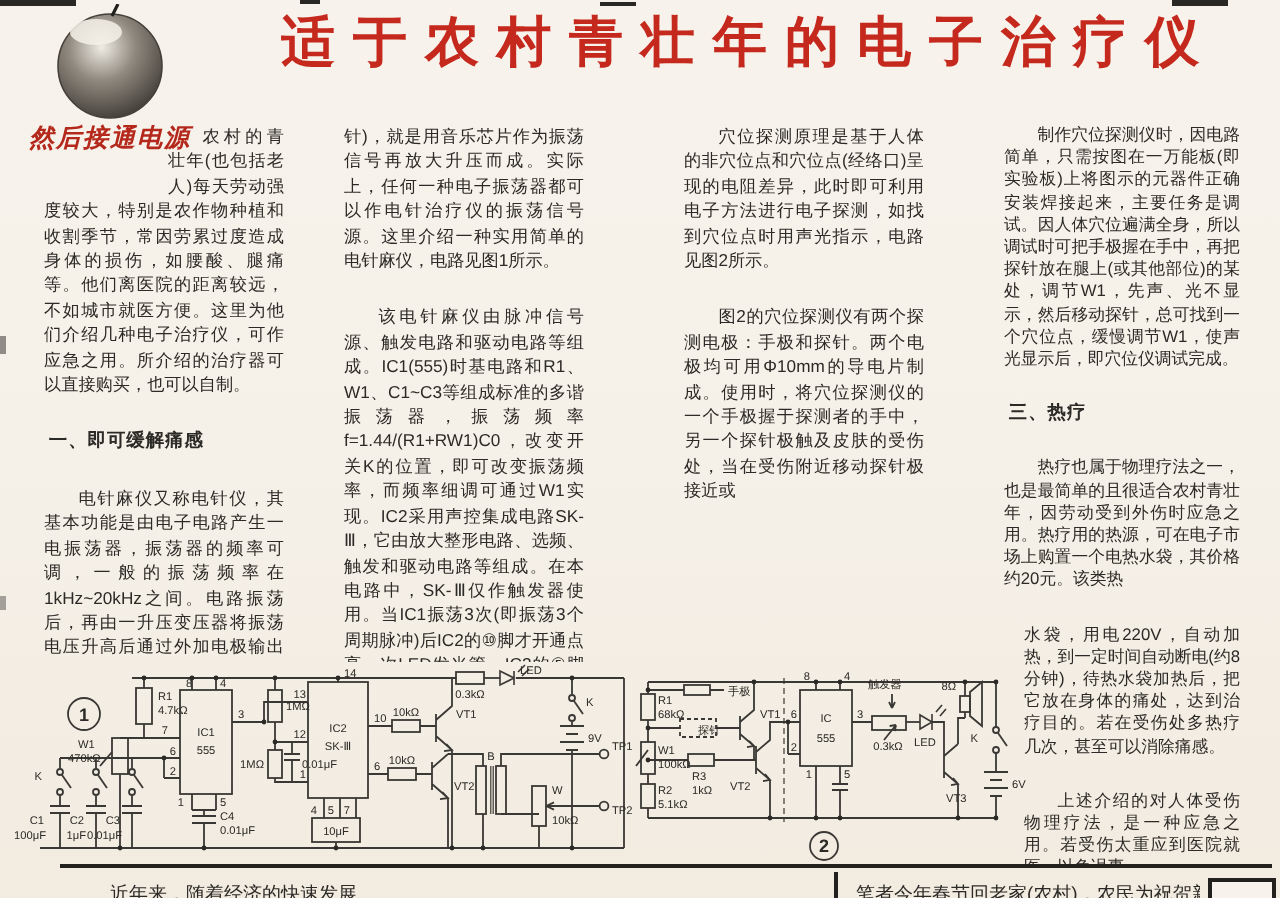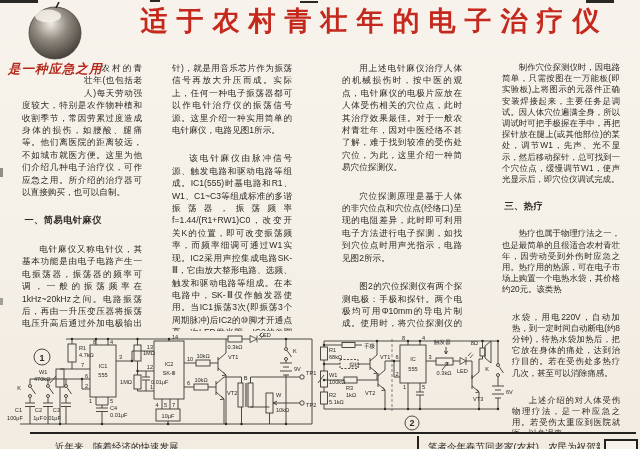--- a/index.html
+++ b/index.html
@@ -63,41 +63,40 @@
         <radialGradient id="ag" cx="0.42" cy="0.32" r="0.8">
           <stop offset="0" stop-color="#efece4"></stop>
           <stop offset="0.4" stop-color="#90897f"></stop>
           <stop offset="1" stop-color="#2f2c27"></stop>
         </radialGradient>
       </defs>
       <circle cx="32" cy="31" r="26" fill="url(#ag)" stroke="#44403a" stroke-width="0.8"></circle>
       <ellipse cx="25" cy="14" rx="13" ry="6.5" fill="#f4f1e9" opacity="0.85"></ellipse>
       <path d="M33 6 L36 0" stroke="#23211e" stroke-width="1.6" fill="none"></path>
     </svg>
-    <span class="brand">是一种应急之用</span>
+    <span class="brand">然后接通电源</span>
   </div>
 
   <div class="title">适于农村青壮年的电子治疗仪</div>
 
   <div class="col c1">
     <div class="logo-spacer"></div>
     <p>农村的青壮年(也包括老人)每天劳动强度较大，特别是农作物种植和收割季节，常因劳累过度造成身体的损伤，如腰酸、腿痛等。他们离医院的距离较远，不如城市就医方便。这里为他们介绍几种电子治疗仪，可作应急之用。所介绍的治疗器可以直接购买，也可以自制。</p>
-    <h3>一、简易电针麻仪</h3>
+    <h3>一、即可缓解痛感</h3>
     <p>电针麻仪又称电针仪，其基本功能是由电子电路产生一电振荡器，振荡器的频率可调，一般的振荡频率在1kHz~20kHz之间。电路振荡后，再由一升压变压器将振荡电压升高后通过外加电极输出升压信号，将该信号加到人体的物理性损伤处进行电刺激，达到治疗目的。从中医观点出发，电针刺激在人体受损伤的穴位处，其效果最佳。</p>
 
   </div>
 
   <div class="col c2">
     <p class="cont" style="text-indent:0">针)，就是用音乐芯片作为振荡信号再放大升压而成。实际上，任何一种电子振荡器都可以作电针治疗仪的振荡信号源。这里介绍一种实用简单的电针麻仪，电路见图1所示。</p>
     <p>该电针麻仪由脉冲信号源、触发电路和驱动电路等组成。IC1(555)时基电路和R1、W1、C1~C3等组成标准的多谐振荡器，振荡频率f=1.44/(R1+RW1)C0，改变开关K的位置，即可改变振荡频率，而频率细调可通过W1实现。IC2采用声控集成电路SK-Ⅲ，它由放大整形电路、选频、触发和驱动电路等组成。在本电路中，SK-Ⅲ仅作触发器使用。当IC1振荡3次(即振荡3个周期脉冲)后IC2的⑩脚才开通点亮一次LED发光管，IC2的⑤脚输出加至VT2，经放大后驱动升压变压器升压后再输出脉冲波。</p>
 
   </div>
 
   <div class="col c3">
-    <p>用上述电针麻仪治疗人体的机械损伤时，按中医的观点，电针麻仪的电极片应放在人体受伤相关的穴位点，此时其治疗效果最佳。对于一般农村青壮年，因对中医经络不甚了解，难于找到较准的受伤处穴位，为此，这里介绍一种简易穴位探测仪。</p>
     <p>穴位探测原理是基于人体的非穴位点和穴位点(经络口)呈现的电阻差异，此时即可利用电子方法进行电子探测，如找到穴位点时用声光指示，电路见图2所示。</p>
     <p>图2的穴位探测仪有两个探测电极：手极和探针。两个电极均可用Φ10mm的导电片制成。使用时，将穴位探测仪的一个手极握于探测者的手中，另一个探针极触及皮肤的受伤处，当在受伤附近移动探针极接近或</p>
   </div>
 
   <div class="col c4">
     <p>制作穴位探测仪时，因电路简单，只需按图在一万能板(即实验板)上将图示的元器件正确安装焊接起来，主要任务是调试。因人体穴位遍满全身，所以调试时可把手极握在手中，再把探针放在腿上(或其他部位)的某处，调节W1，先声、光不显示，然后移动探针，总可找到一个穴位点，缓慢调节W1，使声光显示后，即穴位仪调试完成。</p>
     <h3>三、热疗</h3>
     <p>热疗也属于物理疗法之一，也是最简单的且很适合农村青壮年，因劳动受到外伤时应急之用。热疗用的热源，可在电子市场上购置一个电热水袋，其价格约20元。该类热</p>
     <p class="wrap" style="text-indent:0">水袋，用电220V，自动加热，到一定时间自动断电(约8分钟)，待热水袋加热后，把它放在身体的痛处，达到治疗目的。若在受伤处多热疗几次，甚至可以消除痛感。</p>
     <p class="wrap">上述介绍的对人体受伤物理疗法，是一种应急之用。若受伤太重应到医院就医，以免误事。</p>

